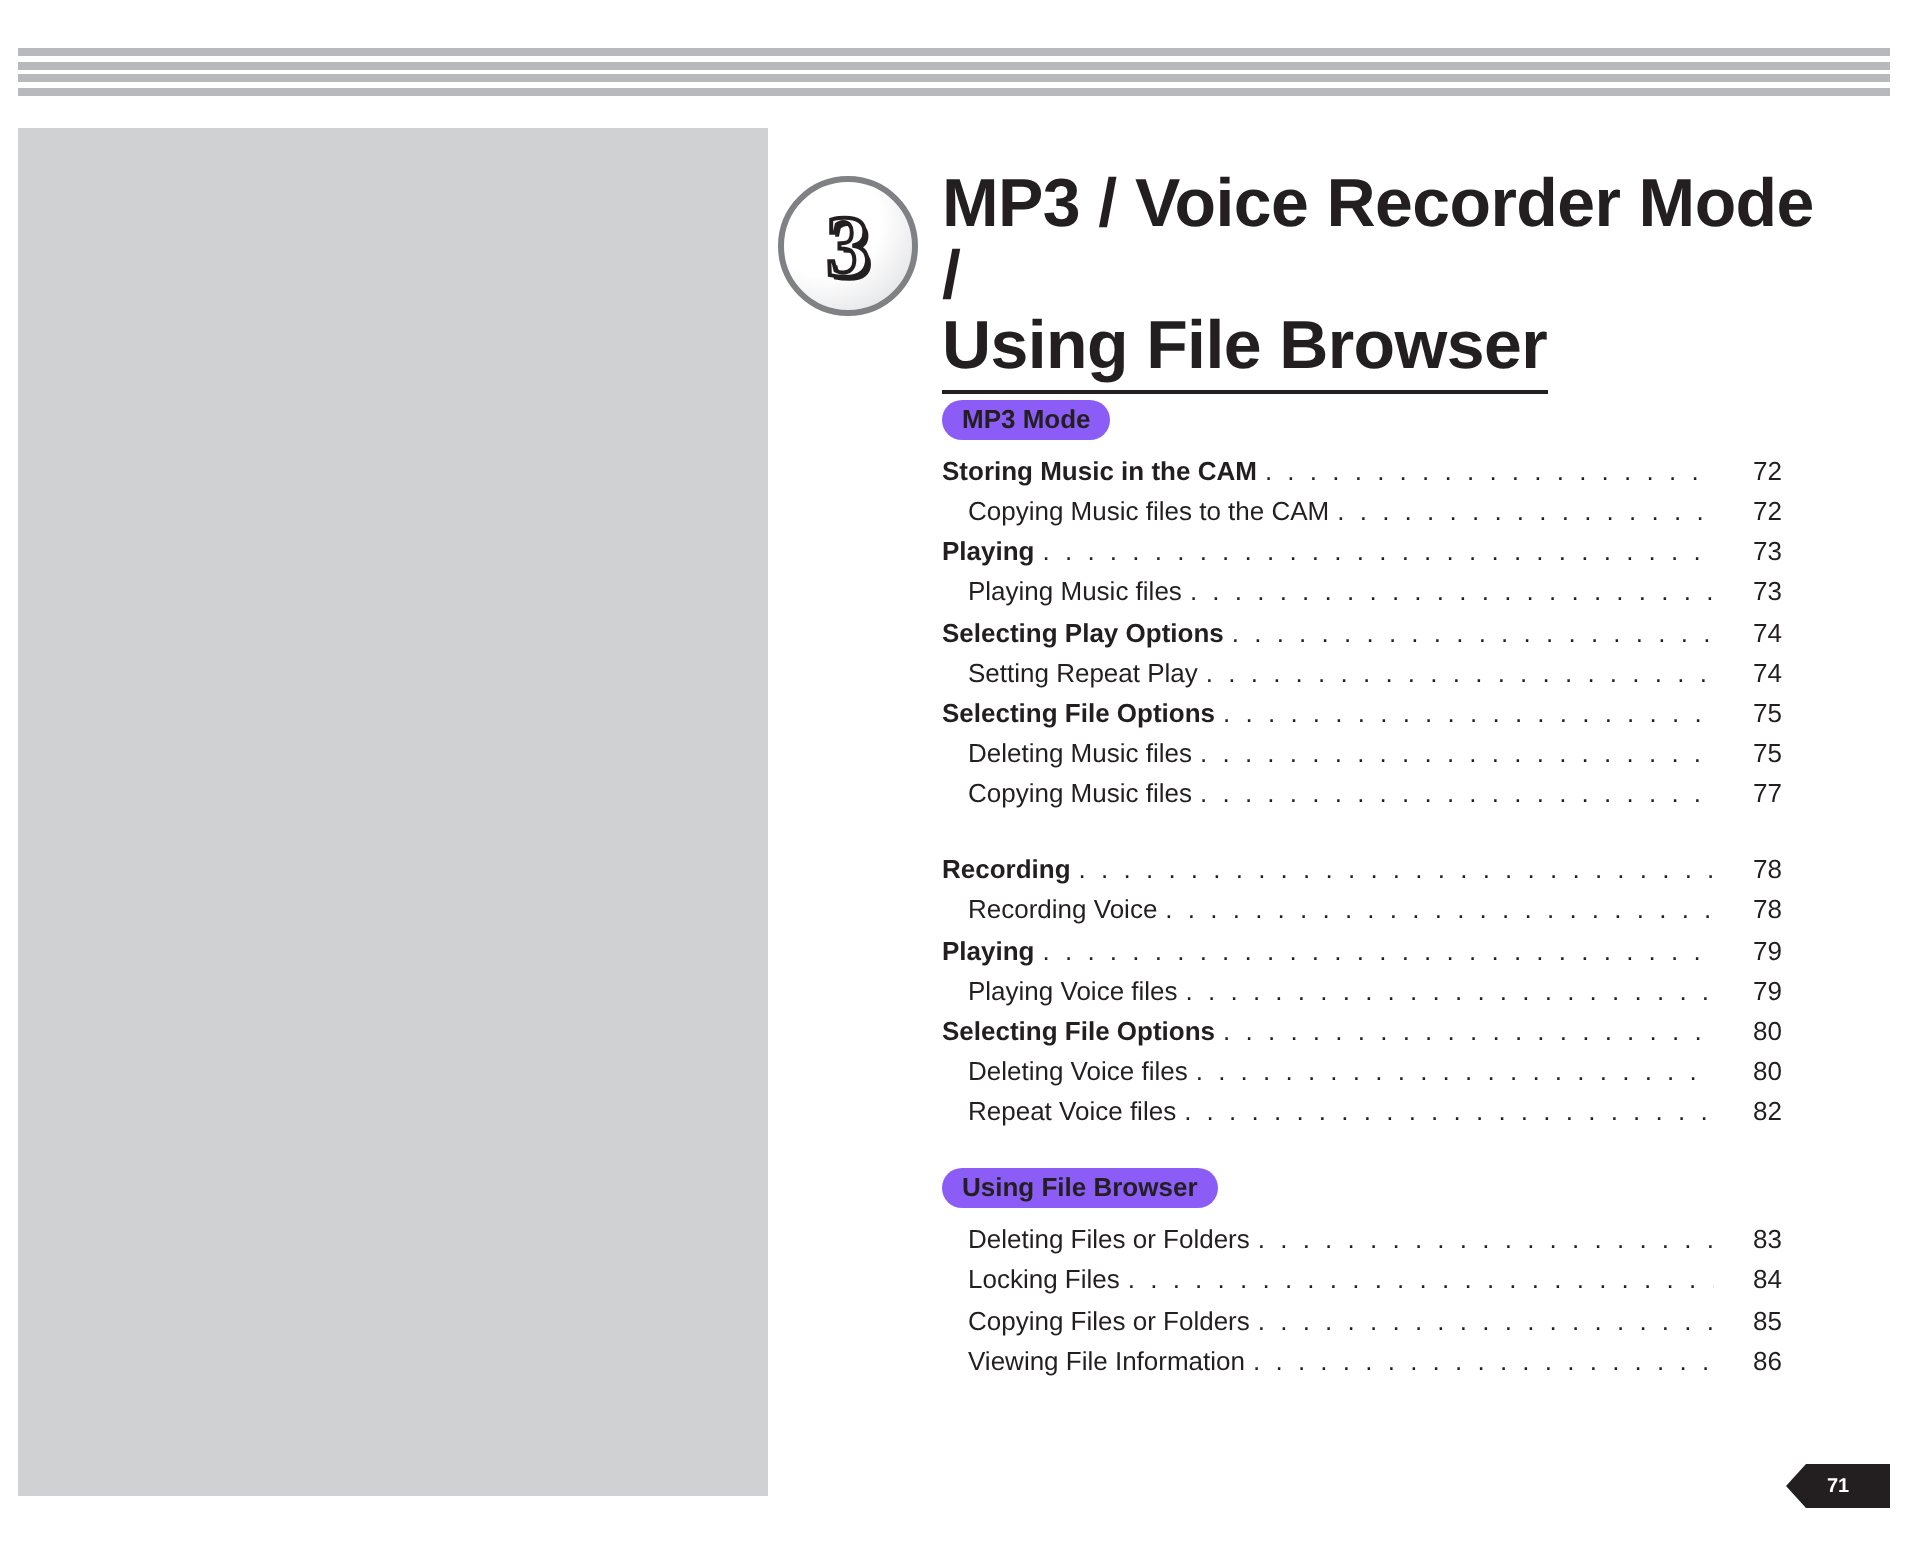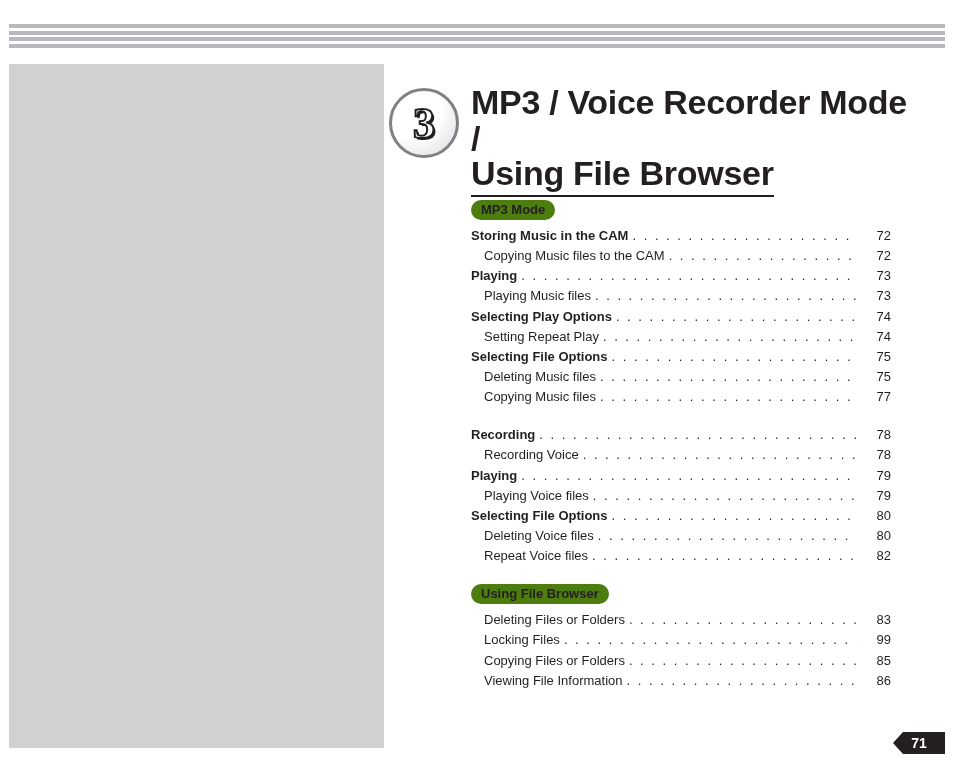--- a/index.html
+++ b/index.html
@@ -86,21 +86,21 @@
 
   .toc {
     position: absolute;
     left: 471px; top: 200px;
     right: 63px;
     font-size: 13px;
     color: #231f20;
   }
   .section-pill {
     display: inline-block;
-    background: #4d7c0f;
+    background: #8b5cf6;
     color: #231f20;
     font-weight: bold;
     font-size: 13px;
     padding: 2px 10px 3px 10px;
     border-radius: 10px;
     margin-bottom: 6px;
   }
   .section-block { margin-bottom: 18px; }
   .section-block.last-of-toc { margin-bottom: 0; }
 
@@ -132,21 +132,21 @@
     font-weight: normal;
   }
 
   .page-tab {
     position: absolute;
     right: 9px; top: 732px;
     width: 52px; height: 22px;
     background: #231f20;
     color: #fff;
     font-weight: bold;
-    font-size: 14px;
+    font-size: 10px;
     display: flex; align-items: center; justify-content: center;
     clip-path: polygon(10px 0, 100% 0, 100% 100%, 10px 100%, 0 50%);
   }
 </style>
 </head>
 <body>
 
 <div class="canvas">
 
   <div class="stripes">
@@ -237,21 +237,21 @@
           <span class="dots"></span>
           <span class="pg">82</span>
         </div></div>
       <div class="section-block last-of-toc"><div class="section-pill">Using File Browser</div><div class="toc-row l2">
           <span class="title">Deleting Files or Folders</span>
           <span class="dots"></span>
           <span class="pg">83</span>
         </div><div class="toc-row l2">
           <span class="title">Locking Files</span>
           <span class="dots"></span>
-          <span class="pg">99</span>
+          <span class="pg">84</span>
         </div><div class="toc-row l2">
           <span class="title">Copying Files or Folders</span>
           <span class="dots"></span>
           <span class="pg">85</span>
         </div><div class="toc-row l2">
           <span class="title">Viewing File Information</span>
           <span class="dots"></span>
           <span class="pg">86</span>
         </div></div>
     </div>

